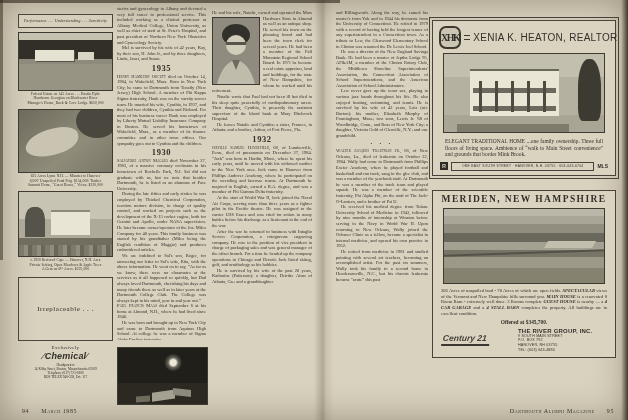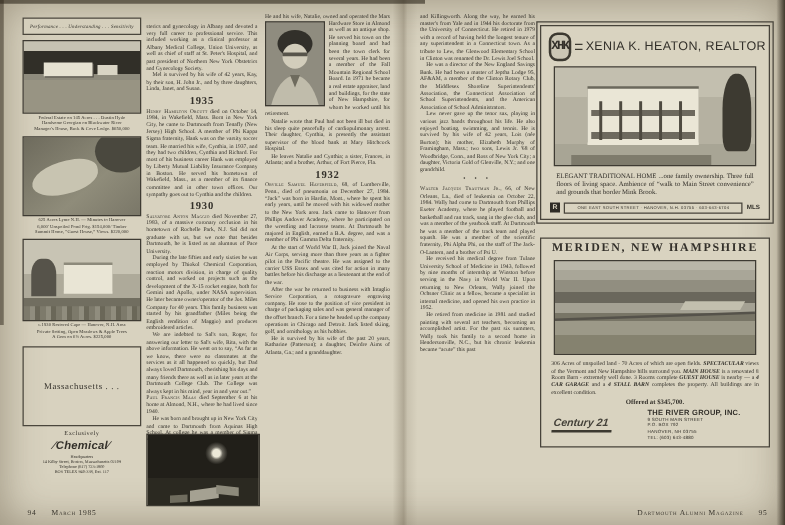--- a/index.html
+++ b/index.html
@@ -39,21 +39,21 @@
   .irrbox{border:1px solid #4a463c;height:62px;margin-top:5px;display:flex;align-items:center;justify-content:center;}
   .irrbox span{font-size:7px;letter-spacing:.5px;}
   .excl{text-align:center;font-size:5px;margin-top:4px;letter-spacing:.4px;}
   .brand{text-align:center;font-size:9px;font-weight:bold;font-style:italic;margin-top:1px;
     font-family:"Liberation Sans",sans-serif;letter-spacing:.2px;}
   .brand .sl{font-weight:normal;}
   .addr{font-size:3.4px;line-height:4.2px;text-align:center;margin-top:2px;}
 
   
   .col{position:absolute;font-size:4.5px;line-height:5.6px;text-align:justify;}
-  .colA{left:107px;top:12px;width:89px;height:334px;overflow:hidden;}
+  .colA{left:107px;top:0;width:89px;height:334px;overflow:hidden;}
   .colB{left:202px;top:4px;width:100px;height:394px;overflow:hidden;}
   .colC{left:4px;top:4px;width:92px;height:394px;overflow:hidden;}
   .col p{margin:0;text-indent:5px;}
   .col p.noind{text-indent:0;}
   .col h2{font-size:8.5px;font-weight:600;text-align:center;margin:4px 0 2px;letter-spacing:.6px;}
   .nm{font-variant:small-caps;letter-spacing:.2px;}
   .sep{text-align:center;font-size:5px;letter-spacing:3px;margin:2px 0;}
   .portrait{float:left;width:46px;height:66px;margin:1px 3px 1px 0;border:1px solid #3e3b33;
     background:#949183;display:block;}
   .night{position:absolute;left:107px;top:341px;width:89px;height:56px;border:1px solid #3e3b33;
@@ -73,21 +73,21 @@
   .right-foot .fnum{margin-left:12px;}
 
   
   .ads{position:absolute;left:100px;top:12px;width:184px;}
   .ad{background:#d9d3c0;}
   .heaton{border:1px solid #47433a;outline:1px solid #47433a;outline-offset:2px;
     padding:5px 6px 4px;margin-top:2px;}
   .hhead{display:flex;align-items:center;gap:3px;margin-bottom:4px;}
   .xhk{width:24px;height:19px;border:2px solid #3c3930;border-radius:7px;background:#cbc6b4;
     display:flex;align-items:center;justify-content:center;font-weight:bold;font-size:10px;
-    letter-spacing:-1.5px;font-family:Liberation Mono, monospace;}
+    letter-spacing:-1.5px;font-family:Liberation Serif, serif;}
   .hrule{flex:0 0 6px;height:3px;border-top:1px solid #3c3930;border-bottom:1px solid #3c3930;}
   .hrule.grow{flex:1;}
   .htitle{font-size:10px;font-weight:normal;letter-spacing:.3px;font-family:"Liberation Sans",sans-serif;white-space:nowrap;}
   .ph-house{height:78px;margin:0 4px;background:linear-gradient(#c3bfaf 0 30%,#b5b1a1 30% 78%,#a8a595 78% 100%);}
   .ph-house .fac{position:absolute;left:16%;top:22%;width:56%;height:58%;background:#eae6d6;
     box-shadow:0 -2px 0 #6b685c;}
   .ph-house .win{position:absolute;left:18%;top:34%;width:52%;height:40%;
     background:repeating-linear-gradient(90deg,transparent 0 6px,#4e4a40 6px 9px,transparent 9px 16px),
     repeating-linear-gradient(transparent 0 7px,rgba(78,74,64,.8) 7px 12px,transparent 12px 18px);}
   .ph-house .tree{position:absolute;right:2%;top:6%;width:14%;height:80%;background:#3d3a31;
@@ -160,21 +160,21 @@
             <div class="rocks"></div>
         </div>
         <figcaption class="cap">
           <div>c.1930 Restored Cape — Hanover, N.H. Area</div>
           <div>Private Setting, Open Meadows &amp; Apple Trees</div>
           <div>A Gem on 6½ Acres.  $225,000</div>
         </figcaption>
       </figure>
 
       <div class="irrbox">
-        <span>Massachusetts . . .</span>
+        <span>Irreplaceable . . .</span>
       </div>
       <div class="excl">Exclusively</div>
       <div class="brand"><span class="sl">⁄</span><span>Chemical</span><span class="sl">⁄</span></div>
       <div class="addr">
         <div>Headquarters</div>
         <div>14 Kilby Street, Boston, Massachusetts 02109</div>
         <div>Telephone (617) 723-1800</div>
         <div>BOS TELEX 940-338, Ext. 117</div>
       </div>
     </aside>

